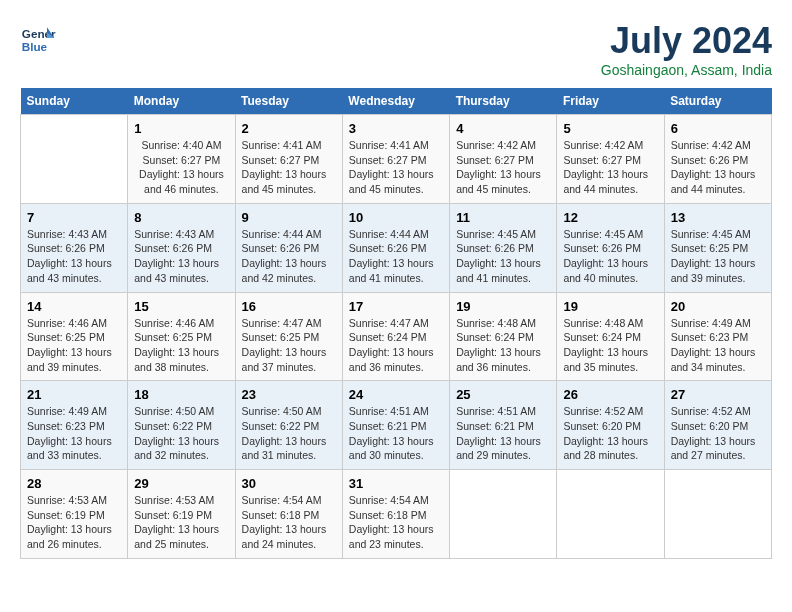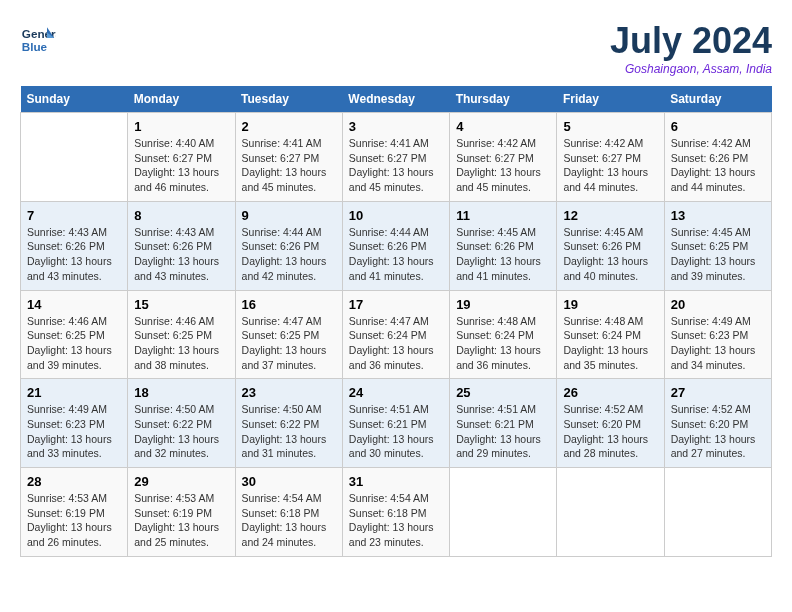--- a/index.html
+++ b/index.html
@@ -28,23 +28,22 @@
     .title-area {
       text-align: right;
       margin-left: 26px;
     }
     .month-title {
       font-size: 36px;
       font-weight: bold;
       color: #1a3a5c;
     }
     .location-title {
-      font-size: 12px;
-      color: #6d28d9;
-      font-style: italic;
+      font-size: 14px;
+      color: #15803d;
     }
     table {
       width: 100%;
       border-collapse: collapse;
       font-size: 11px;
     }
     thead tr th {
       background-color: #2e6db4;
       color: #fff;
       text-align: left;
@@ -111,21 +110,21 @@
         <th>Thursday</th>
         <th>Friday</th>
         <th>Saturday</th>
       </tr>
   </thead>
   <tbody id="calendar-body">
   <tr>
         <td class="empty-cell"></td>
         <td>
           <span class="day-num">1</span>
-          <div class="day-info" style="white-space: pre-line;">Sunrise: 4:40 AM
+          <div class="day-info" style="white-space: pre-line; text-align: center;">Sunrise: 4:40 AM
 Sunset: 6:27 PM
 Daylight: 13 hours
 and 46 minutes.</div>
         </td>
         <td>
           <span class="day-num">2</span>
           <div class="day-info" style="white-space: pre-line;">Sunrise: 4:41 AM
 Sunset: 6:27 PM
 Daylight: 13 hours
 and 45 minutes.</div>

